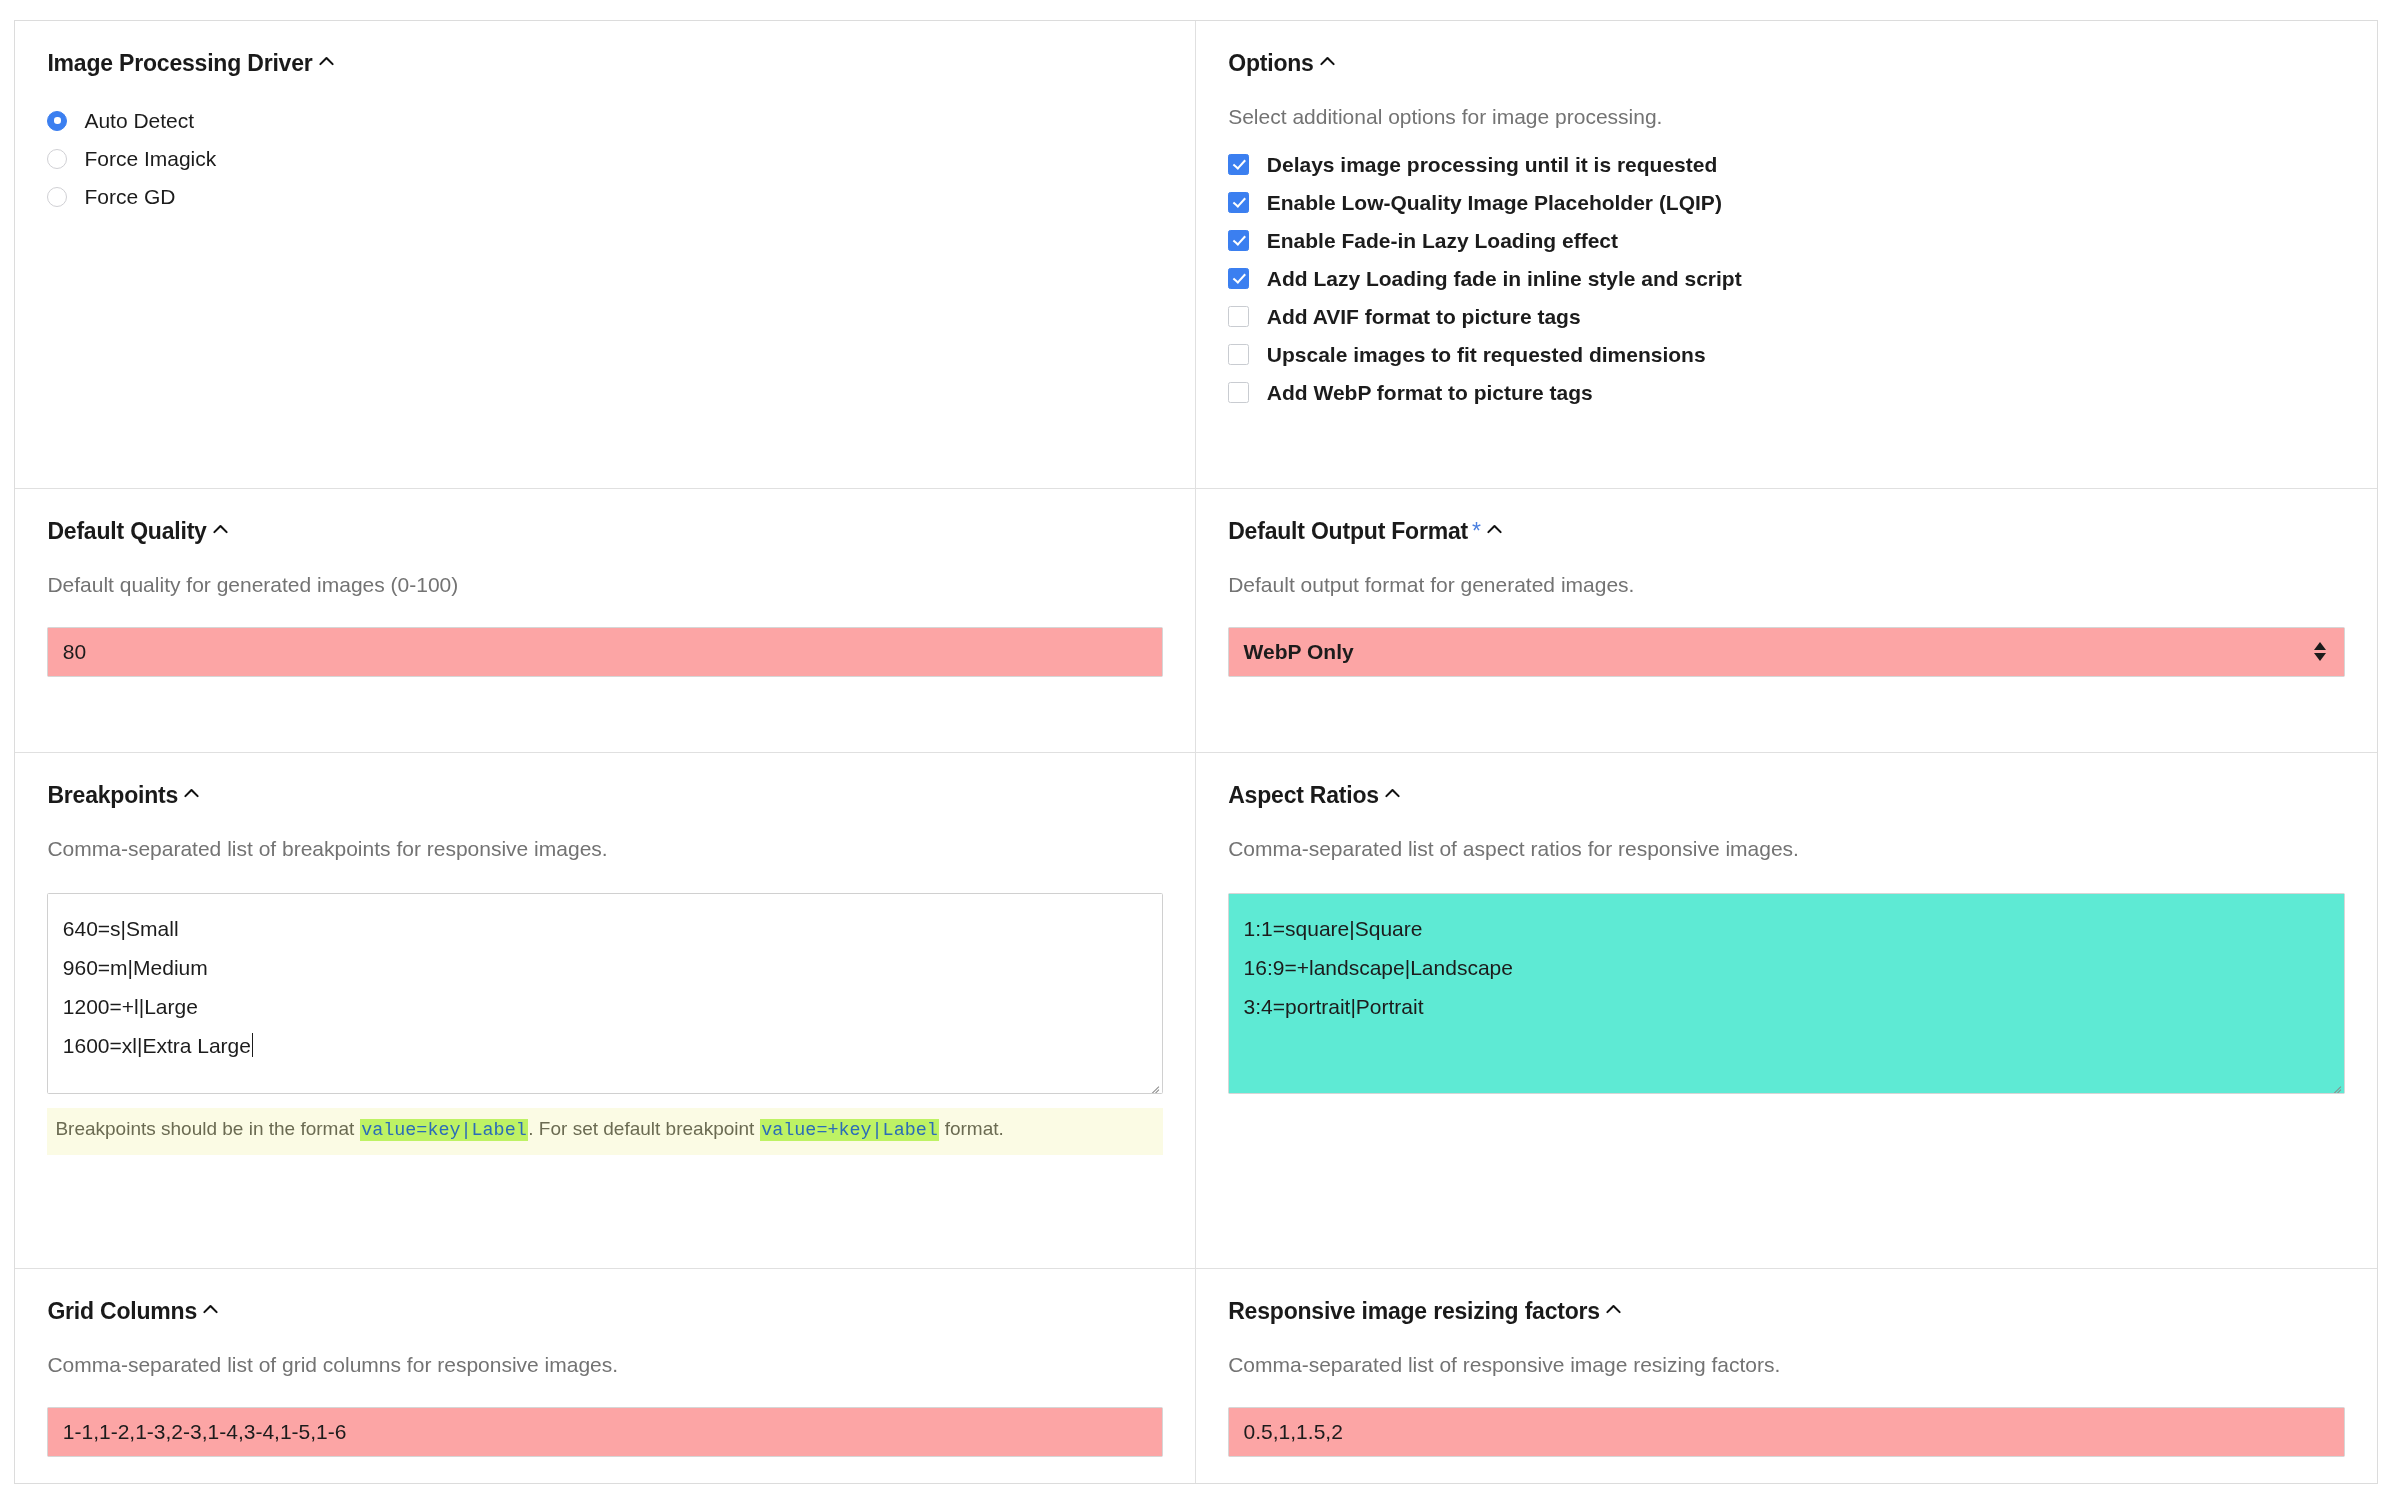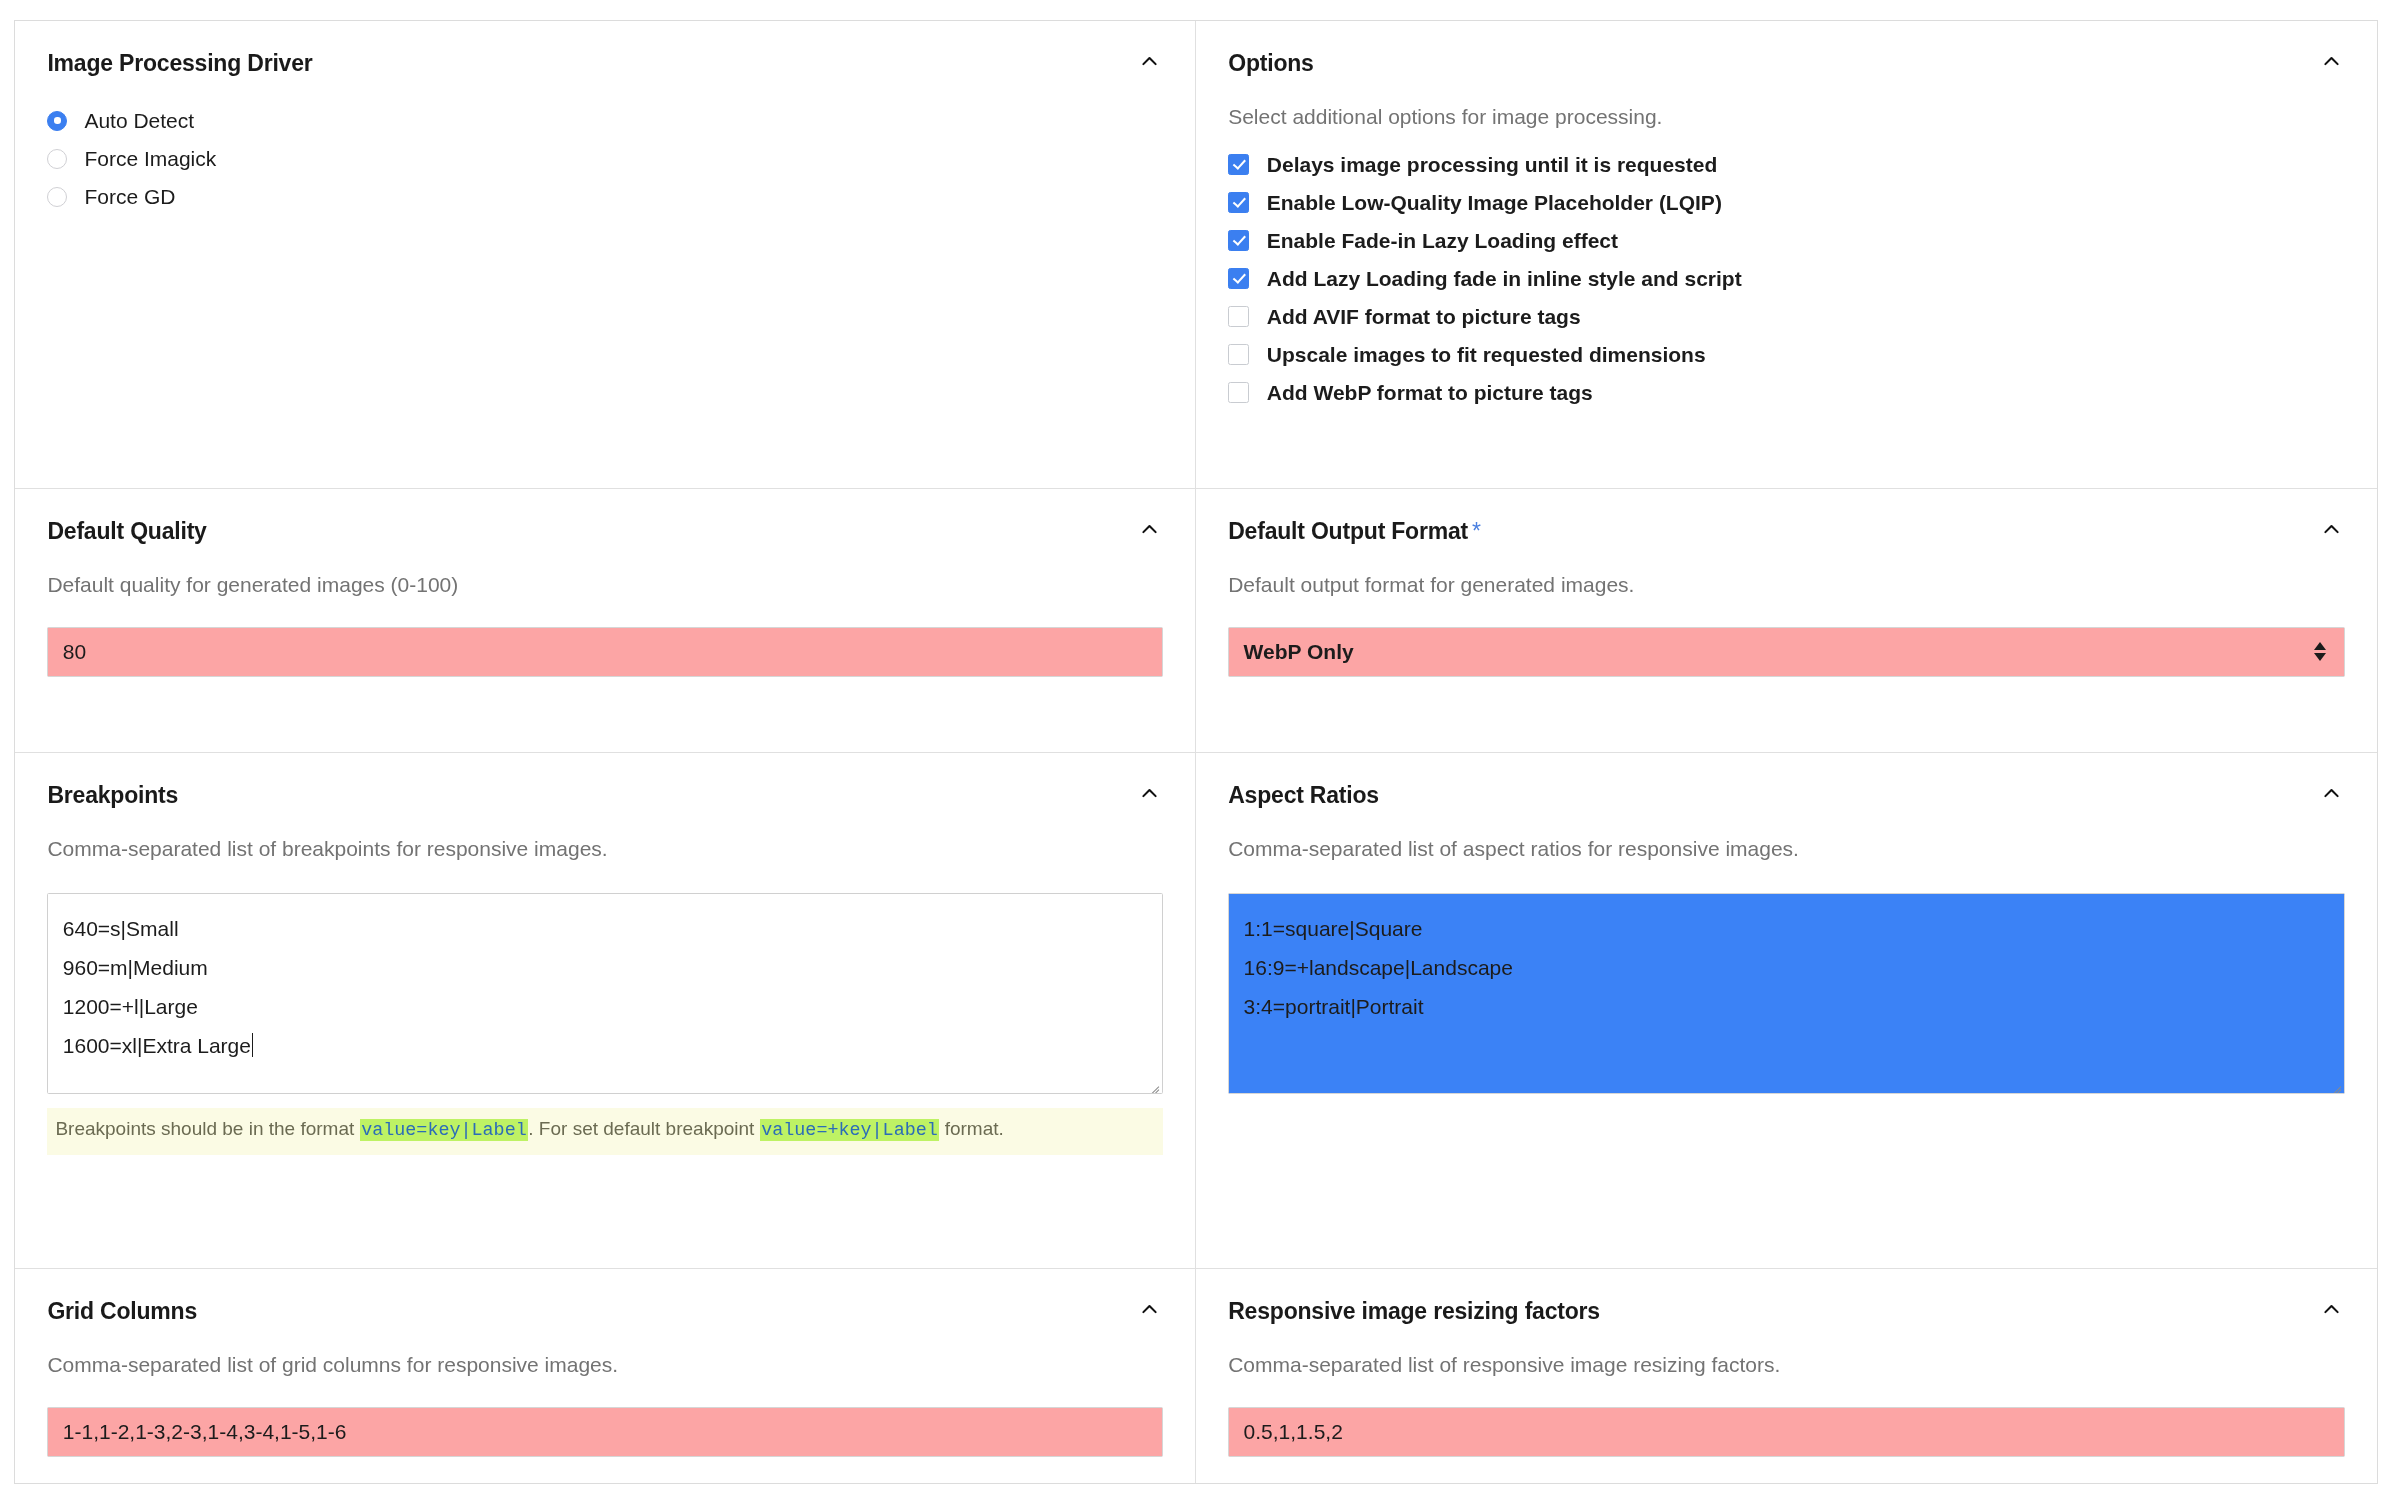--- a/index.html
+++ b/index.html
@@ -37,21 +37,20 @@
     padding: 29px 32px 24px 32px;
     position: relative;
     overflow: hidden;
   }
   .card.col2 { border-right: none; }
   .card.lastrow { border-bottom: none; }
 
   .card-head {
     display: flex;
     align-items: flex-start;
-    justify-content: space-between;
   }
   .card-title {
     font-size: 23px;
     font-weight: bold;
     color: #1a1a1a;
     letter-spacing: -0.2px;
     line-height: 1.2;
     margin: 0;
   }
   .req-star {
@@ -190,21 +189,21 @@
     border-right: 6.4px solid transparent;
   }
   .spinner .up   { border-bottom: 8px solid #1b1b1b; }
   .spinner .down { border-top: 8px solid #1b1b1b; }
 
   .textarea {
     box-sizing: border-box;
     width: 100%;
     margin-top: 29px;
     height: 201px;
-    background: #3b82f6;
+    background: #5eead4;
     border: 1.6px solid #d6d6d6;
     border-radius: 1.6px;
     padding: 15px 14.4px;
     font-family: "Liberation Sans", sans-serif;
     font-size: 21px;
     line-height: 39px;
     color: #1c1c1c;
     white-space: pre;
     position: relative;
     overflow: hidden;

